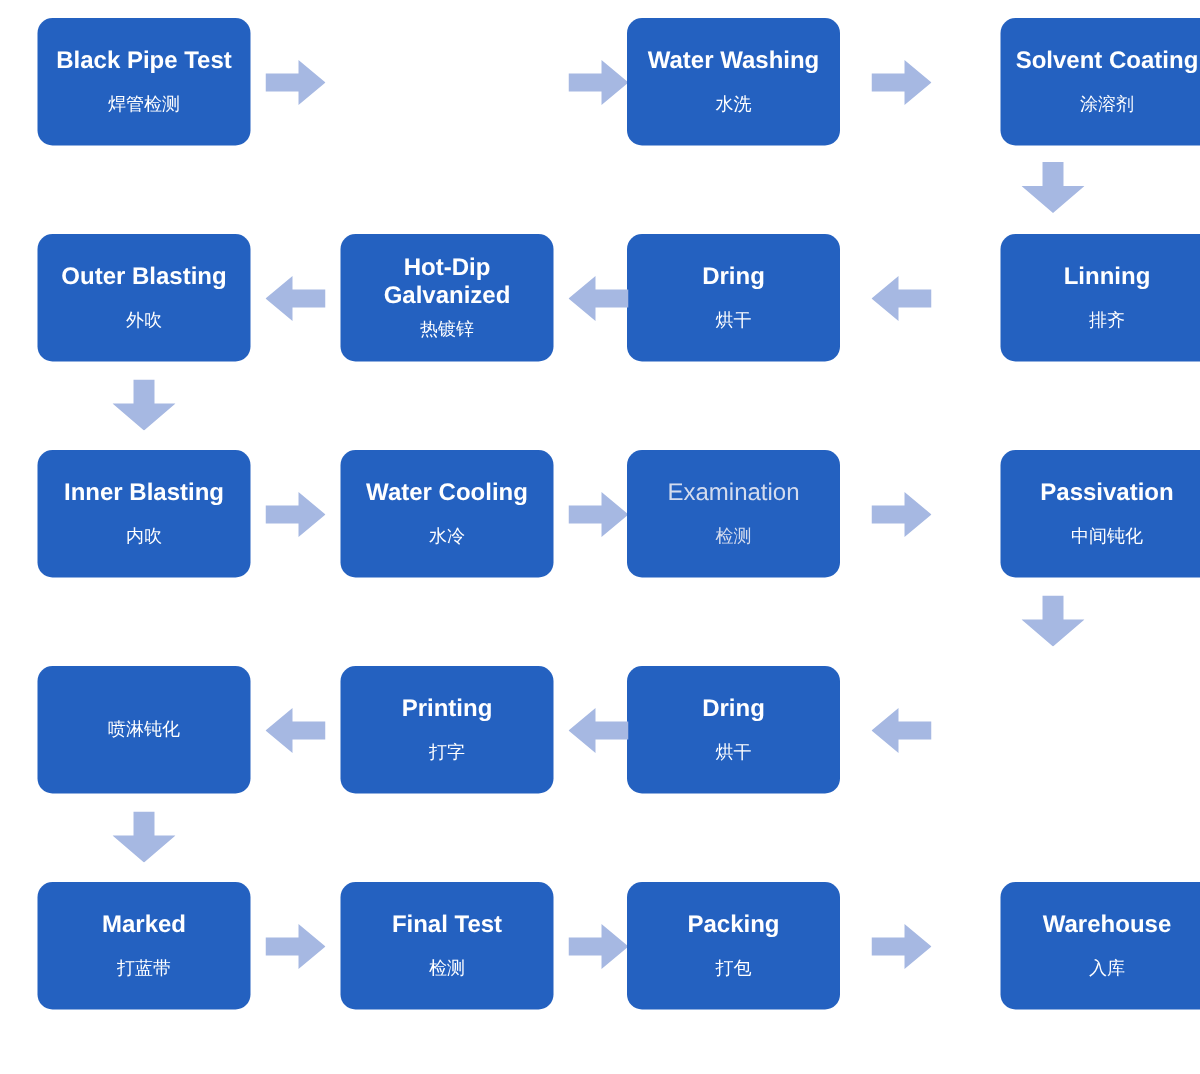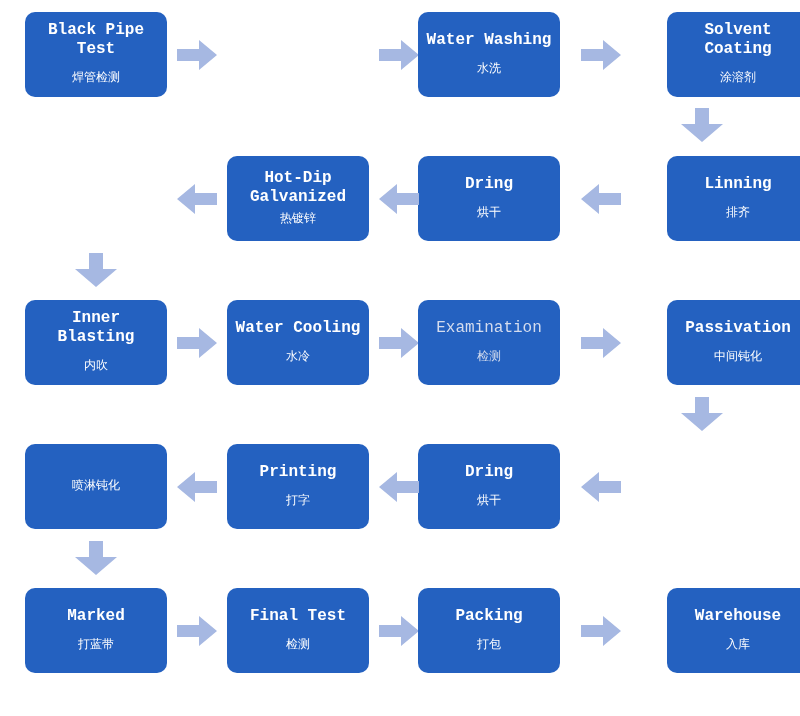--- a/index.html
+++ b/index.html
@@ -10,21 +10,20 @@
     --bg:#ffffff;
   }
   *{margin:0;padding:0;box-sizing:border-box;}
   html,body{background:var(--bg);}
   body{font-family:"Liberation Sans", sans-serif;}
   .canvas{
     position:relative;
     width:800px;height:716px;
     background:var(--bg);
     overflow:hidden;
-    font-family:Liberation Mono, monospace;
   }
   .node{
     position:absolute;
     width:142px;height:85px;
     background:var(--box);
     border-radius:10px;
     color:var(--text);
     display:flex;flex-direction:column;
     align-items:center;justify-content:center;
     text-align:center;
@@ -100,20 +99,24 @@
   <svg class="arrow h g2 ar2" viewBox="0 0 40 30">
       <polygon points="40,9 18,9 18,0 0,15 18,30 18,21 40,21"></polygon>
     </svg>
   <div class="node tight c2 r2">
     <div class="node-title">Hot-Dip Galvanized</div>
     <div class="node-subtitle">热镀锌</div>
   </div>
   <svg class="arrow h g1 ar2" viewBox="0 0 40 30">
       <polygon points="40,9 18,9 18,0 0,15 18,30 18,21 40,21"></polygon>
     </svg>
+  <div class="node c1 r2">
+    <div class="node-title">Outer Blasting</div>
+    <div class="node-subtitle">外吹</div>
+  </div>
 
   <svg class="arrow d dc1 dr2" viewBox="0 0 42 34">
       <polygon points="14,0 28,0 28,16 42,16 21,34 0,16 14,16"></polygon>
     </svg>
 
   <div class="node c1 r3">
     <div class="node-title">Inner Blasting</div>
     <div class="node-subtitle">内吹</div>
   </div>
   <svg class="arrow h g1 ar3" viewBox="0 0 40 30">

